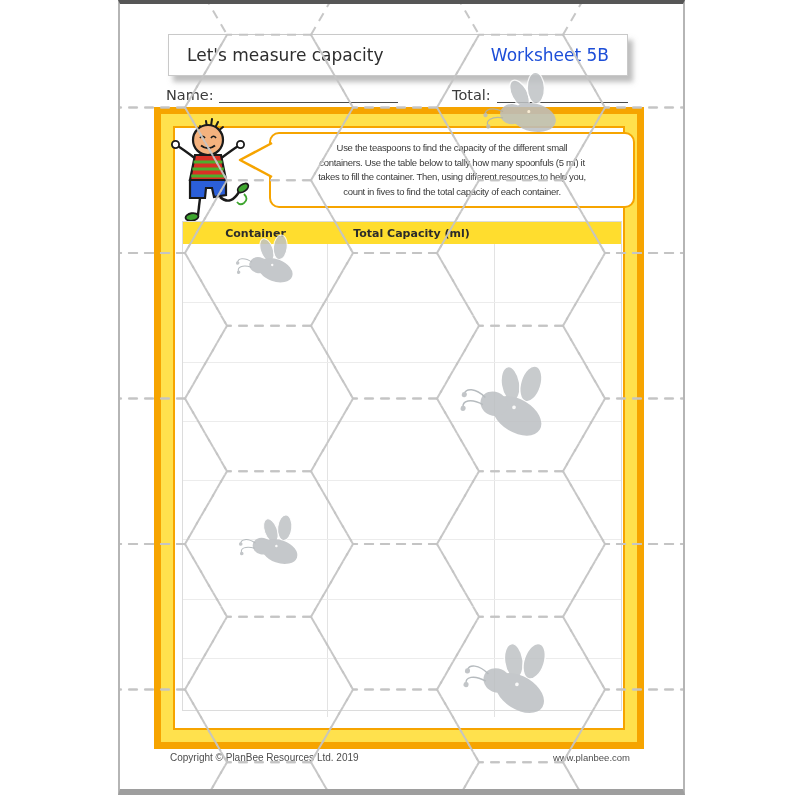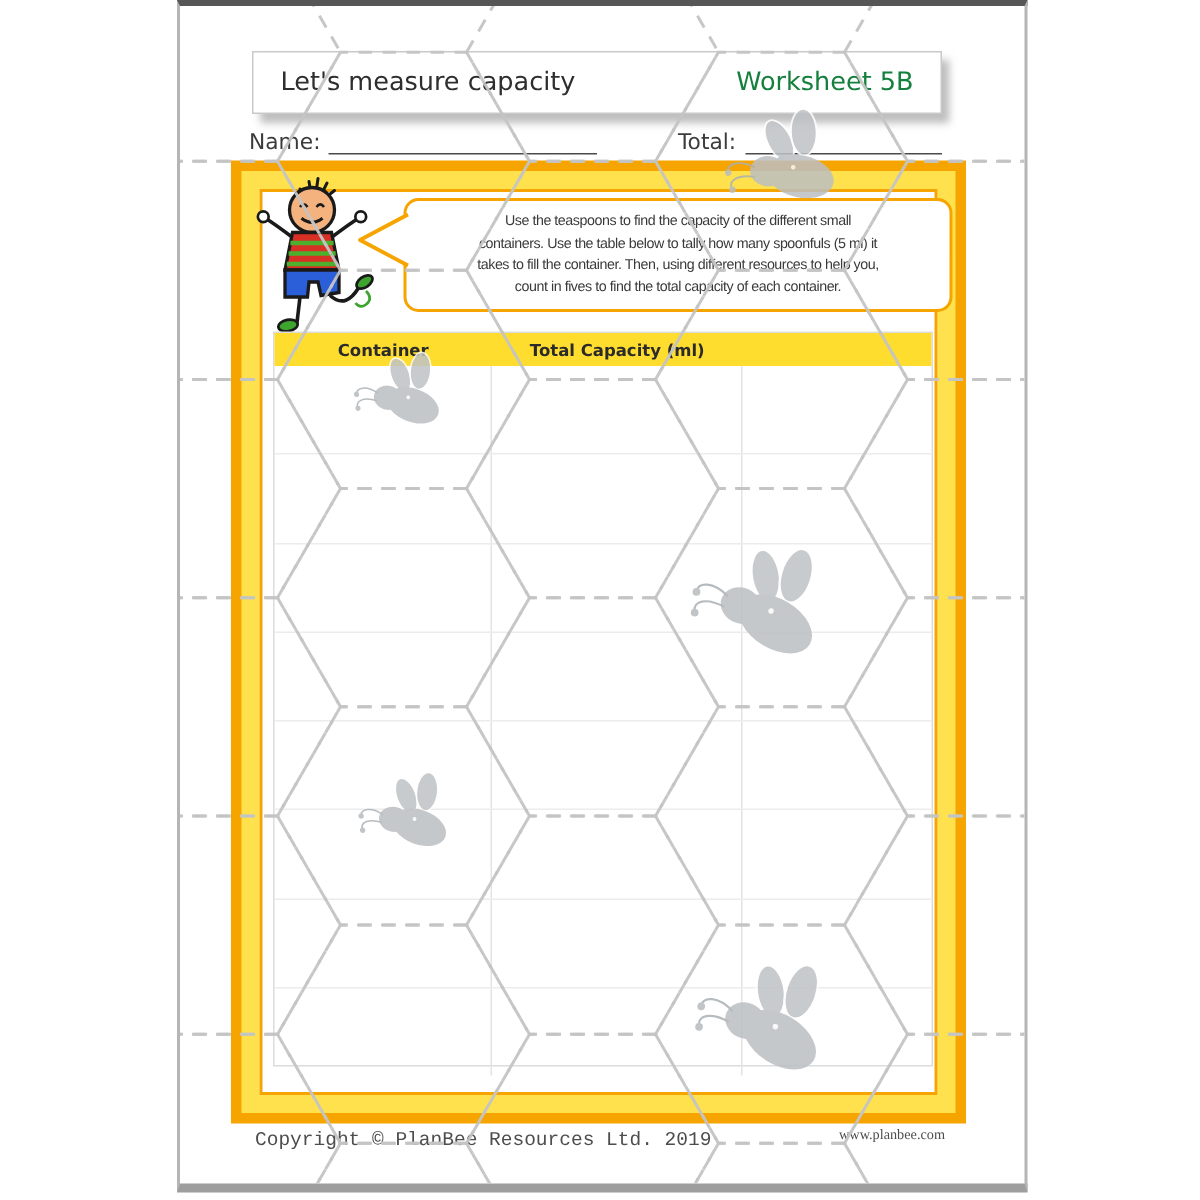--- a/index.html
+++ b/index.html
@@ -7,21 +7,21 @@
           font-family:"DejaVu Sans",sans-serif;}
   .sheet{position:absolute;left:118px;top:0;width:563px;height:785px;background:#ffffff;
          border-top:4px solid #565656;border-bottom:6px solid #9e9e9e;
          border-left:2px solid #b5b5b5;border-right:2px solid #b5b5b5;overflow:hidden;}
   
   .title-box{position:absolute;left:48px;top:30px;width:460px;height:42px;background:#ffffff;
              border:1px solid #c9c9c9;box-shadow:5px 6px 5px rgba(125,125,125,.5);
              display:flex;align-items:center;justify-content:space-between;
              padding:0 18px;box-sizing:border-box;z-index:3;}
   .title-left{font-size:17px;color:#2e2e2e;}
-  .title-right{font-size:17px;color:#15803d;}
+  .title-right{font-size:17px;color:#1d4ed8;}
   
   .nd-label{position:absolute;font-size:14.5px;color:#3c3c3c;z-index:2;}
   .write-line{position:absolute;border-bottom:1.5px solid #4a4a4a;z-index:2;}
   
   .frame{position:absolute;left:34px;top:103px;width:490px;height:642px;background:#f6a400;z-index:1;}
   .frame-yellow{position:absolute;left:7px;top:7px;right:7px;bottom:7px;background:#ffe14d;}
   .frame-inner{position:absolute;left:12px;top:12px;right:12px;bottom:12px;background:#ffffff;
                border:2px solid #f6a400;}
   
   .bubble{position:absolute;left:149px;top:128px;width:366px;height:76px;background:#ffffff;
@@ -44,23 +44,23 @@
   .t-cell{border-right:1px solid #e3e3e3;}
   .t-cell:last-child{border-right:none;}
   
   .decor{position:absolute;left:0;top:0;width:563px;height:785px;z-index:5;pointer-events:none;}
   .hex{fill:none;stroke:#c4c4c4;stroke-width:2;stroke-dasharray:9 7;opacity:.95;}
   .wing{fill:#bfc2c5;stroke:#ffffff;stroke-width:1.6;}
   .bbody{fill:#bcbfc2;}
   .ant{fill:none;stroke:#aab0b4;stroke-width:1.6;}
   .antb{fill:#b8bcbf;}
   
-  .footer-l{position:absolute;left:50px;top:748px;font-family:Liberation Mono, monospace;
-            font-size:13px;color:#4d4d4d;z-index:2;}
-  .footer-r{position:absolute;right:53px;top:748px;font-family:Liberation Serif, serif;
+  .footer-l{position:absolute;left:50px;top:748px;font-family:Liberation Sans, sans-serif;
+            font-size:10px;color:#4d4d4d;z-index:2;}
+  .footer-r{position:absolute;right:53px;top:748px;font-family:Liberation Sans, sans-serif;
             font-size:9.5px;color:#4d4d4d;z-index:2;}
 </style>
 </head>
 <body>
 
 <div class="canvas">
   <div class="sheet">
 
     <div class="title-box">
       <span class="title-left">Let's measure capacity</span>

